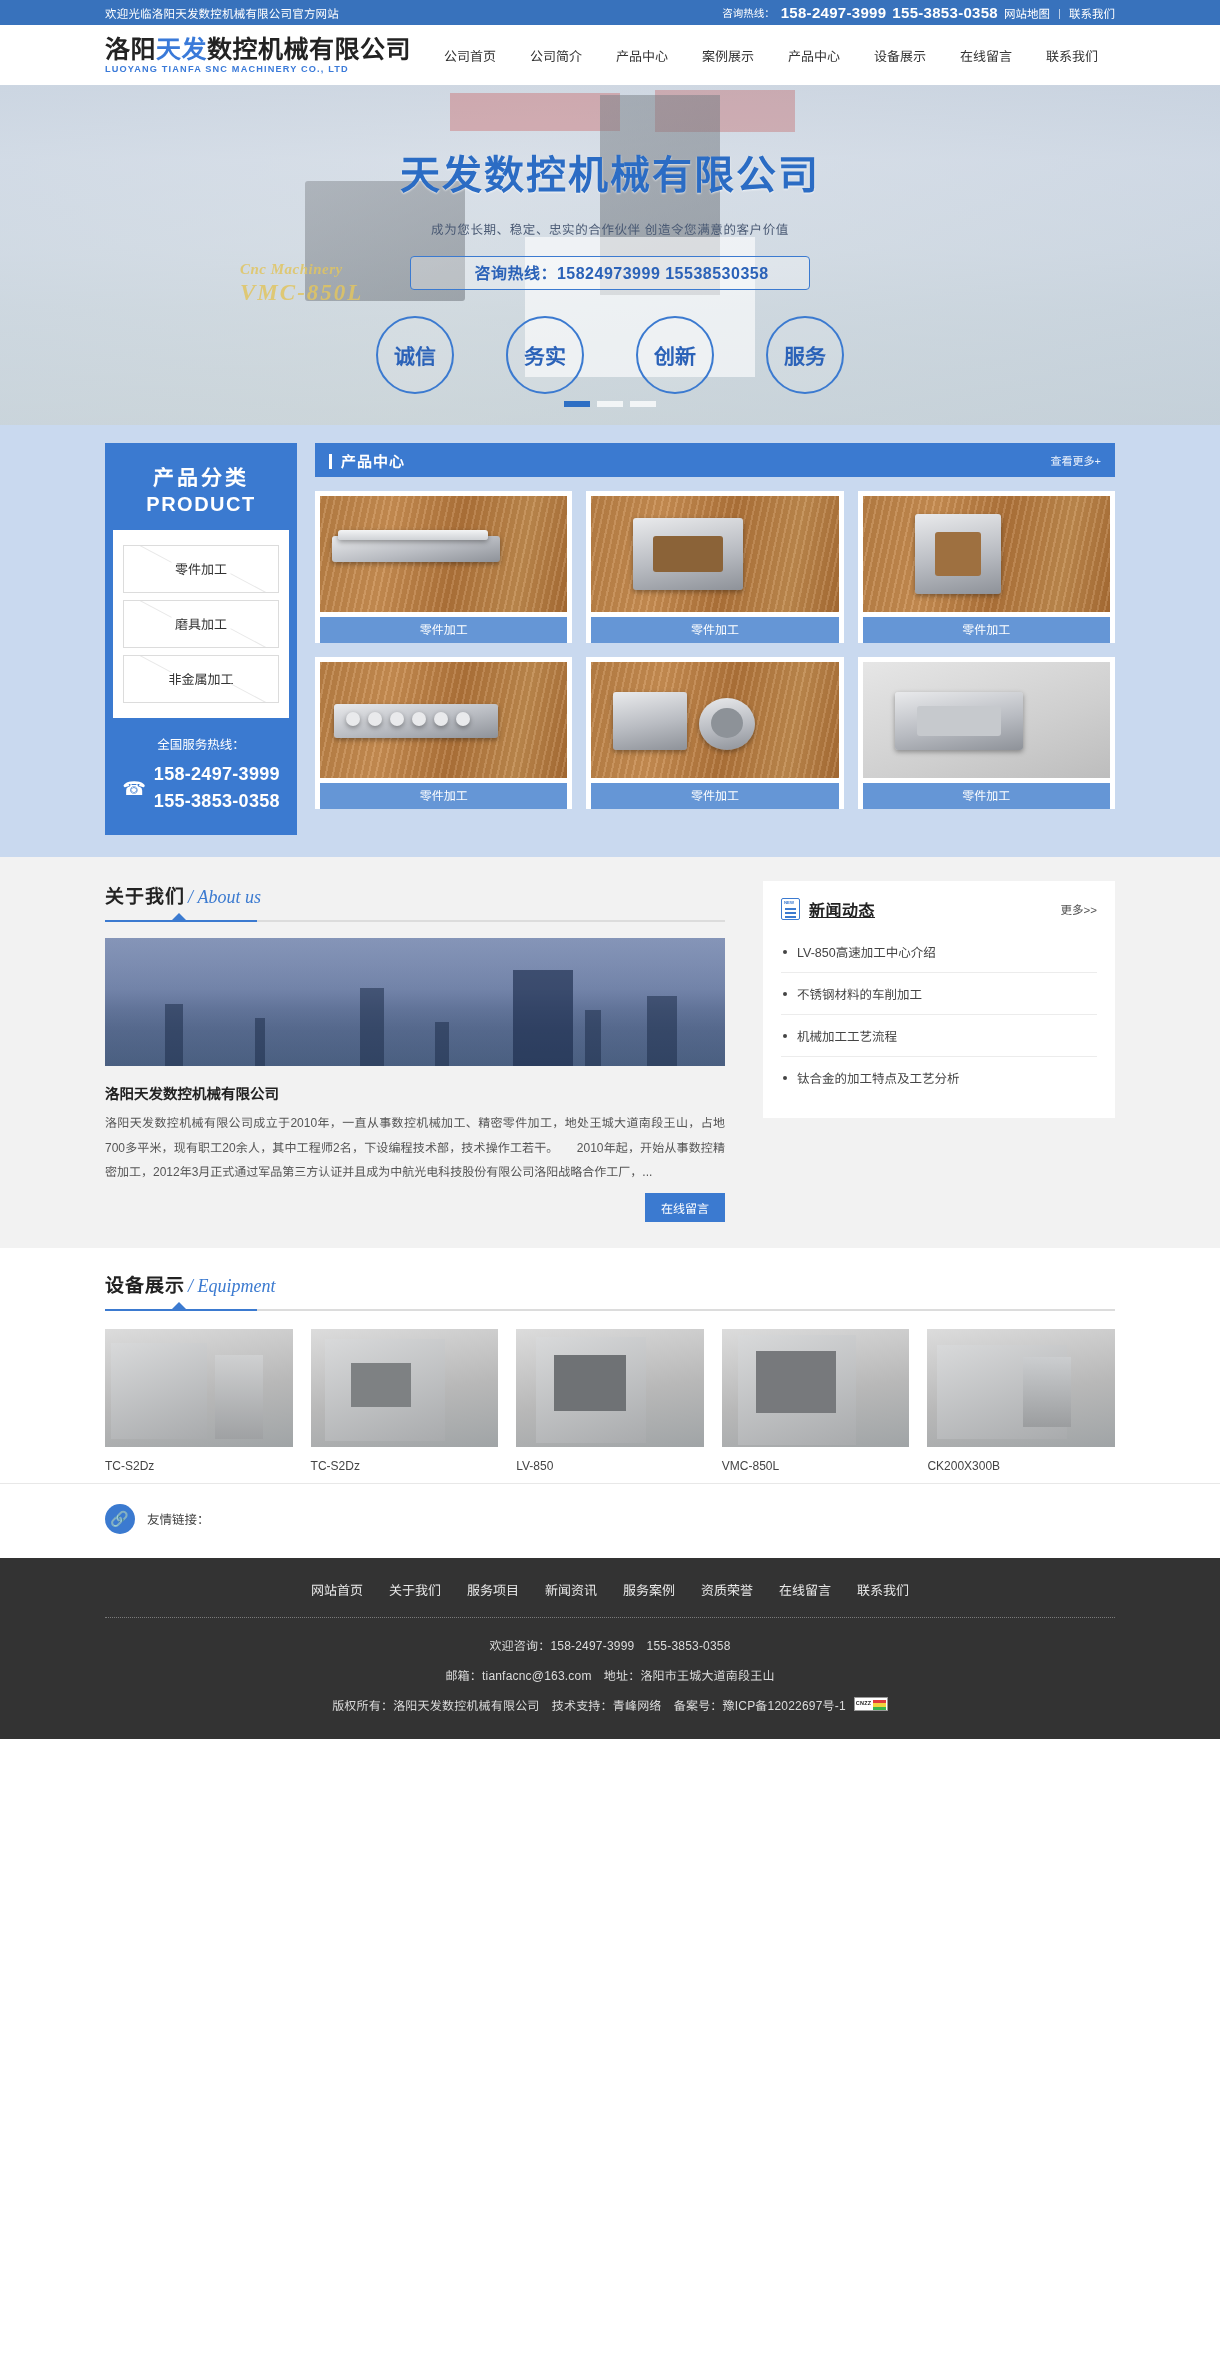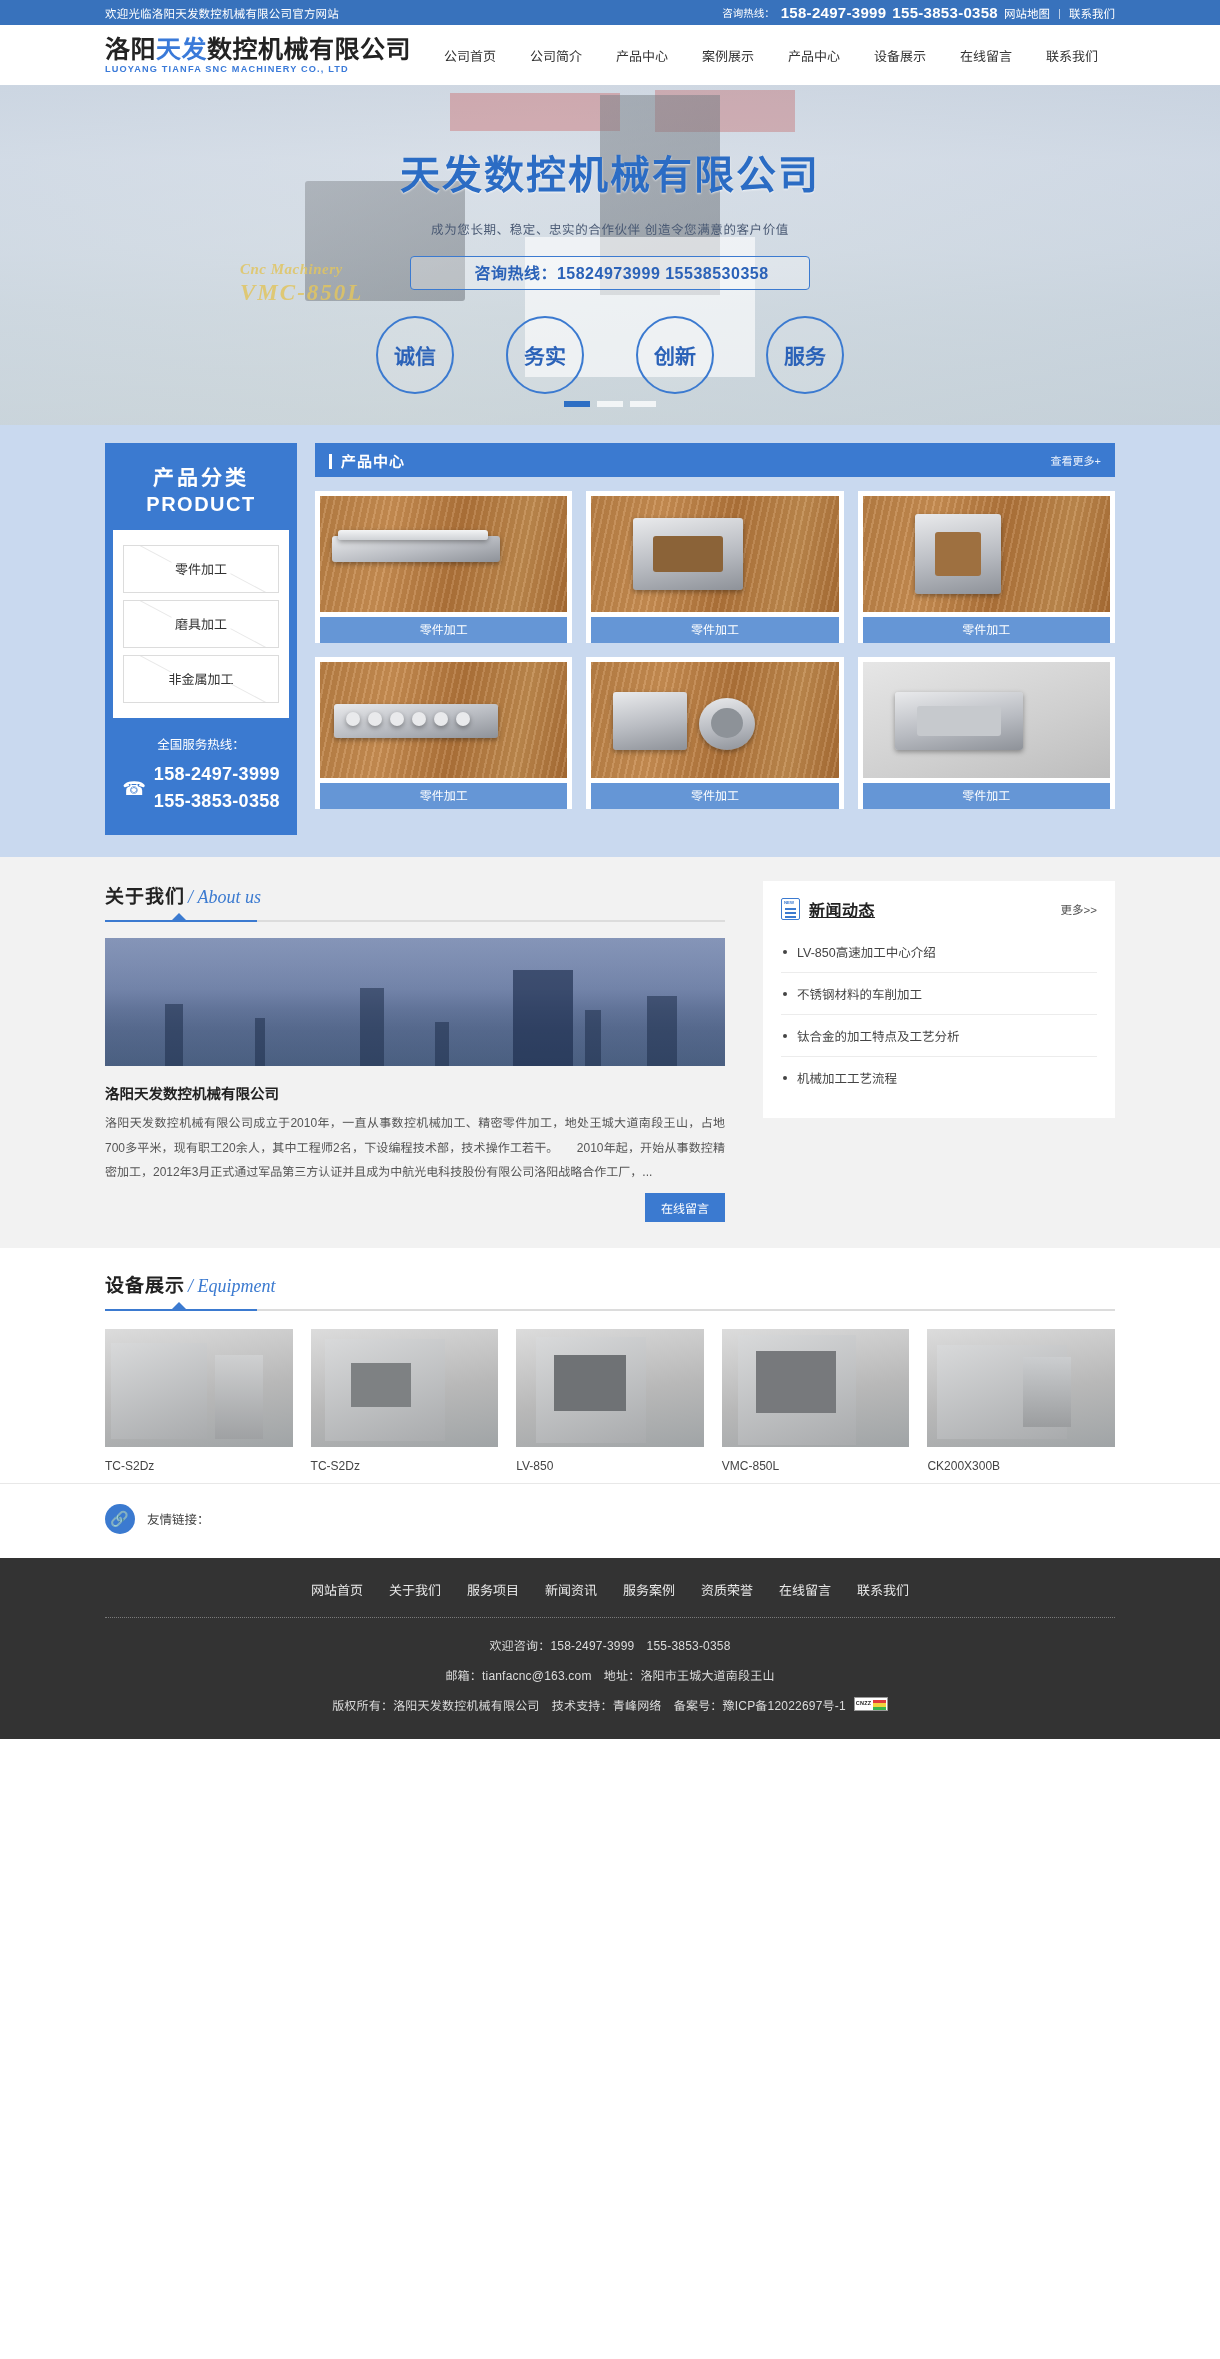--- a/index.html
+++ b/index.html
@@ -461,24 +461,24 @@
         <a class="more" href="#">更多&gt;&gt;</a>
       </div>
       <ul class="news-list">
         <li>
             <a href="#">LV-850高速加工中心介绍</a>
           </li>
         <li>
             <a href="#">不锈钢材料的车削加工</a>
           </li>
         <li>
-            <a href="#">钛合金的加工特点及工艺分析</a>
+            <a href="#">机械加工工艺流程</a>
           </li>
         <li>
-            <a href="#">机械加工工艺流程</a>
+            <a href="#">钛合金的加工特点及工艺分析</a>
           </li>
       </ul>
     </div>
 
   </div>
 </div>
 
 <div class="equip-section">
   <div class="wrap">
     <div class="sec-head">

